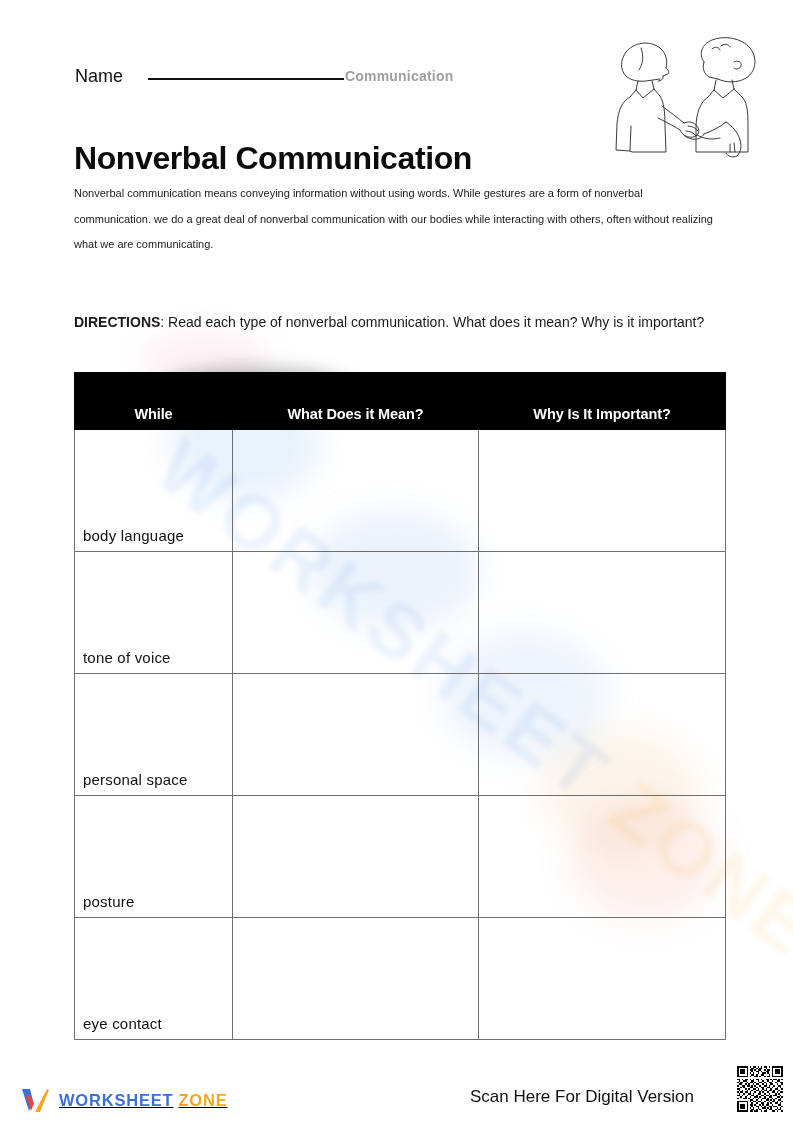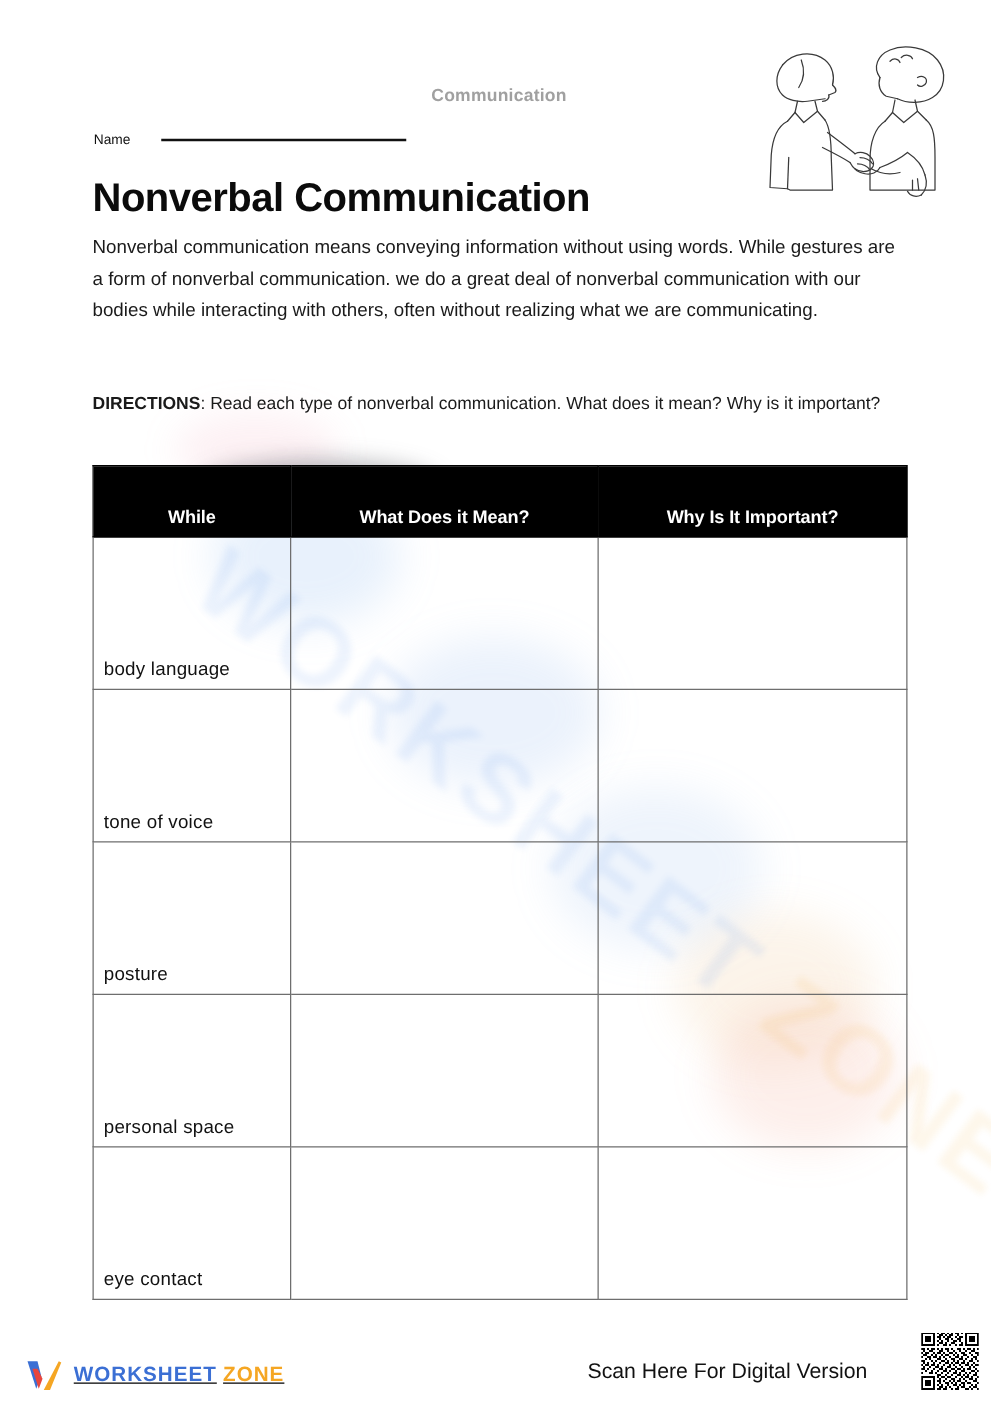--- a/index.html
+++ b/index.html
@@ -74,24 +74,23 @@
   
   .name-row {
     position: absolute;
     left: 75px;
     top: 66px;
     display: flex;
     align-items: baseline;
     z-index: 4;
   }
   .name-label {
-    font-size: 11px;
+    font-size: 18px;
     color: #111;
     font-family: "Liberation Sans", sans-serif;
-    margin-top: 40px;
   }
   .name-line {
     width: 196px;
     height: 0;
     border-bottom: 2px solid #111;
     margin-left: 25px;
     position: relative;
     top: -2px;
   }
   .subject-tag {
@@ -115,21 +114,21 @@
     color: #0b0b0b;
     z-index: 4;
     font-family: "Liberation Sans", sans-serif;
   }
 
   .intro {
     position: absolute;
     left: 74px;
     top: 170px;
     width: 645px;
-    font-size: 15px;
+    font-size: 11px;
     line-height: 25.5px;
     color: #1a1a1a;
     z-index: 4;
   }
 
   .directions {
     position: absolute;
     left: 74px;
     top: 296px;
     width: 650px;
@@ -322,26 +321,26 @@
         <td class="type-cell">body language</td>
         <td></td>
         <td></td>
       </tr>
       <tr>
         <td class="type-cell">tone of voice</td>
         <td></td>
         <td></td>
       </tr>
       <tr>
-        <td class="type-cell">posture</td>
+        <td class="type-cell">personal space</td>
         <td></td>
         <td></td>
       </tr>
       <tr>
-        <td class="type-cell">personal space</td>
+        <td class="type-cell">posture</td>
         <td></td>
         <td></td>
       </tr>
       <tr>
         <td class="type-cell">eye contact</td>
         <td></td>
         <td></td>
       </tr>
     </tbody>
   </table>

